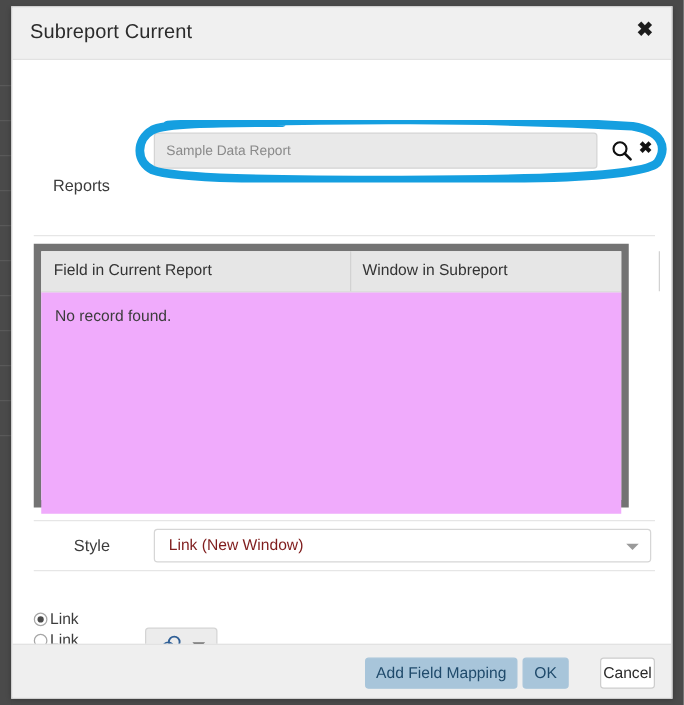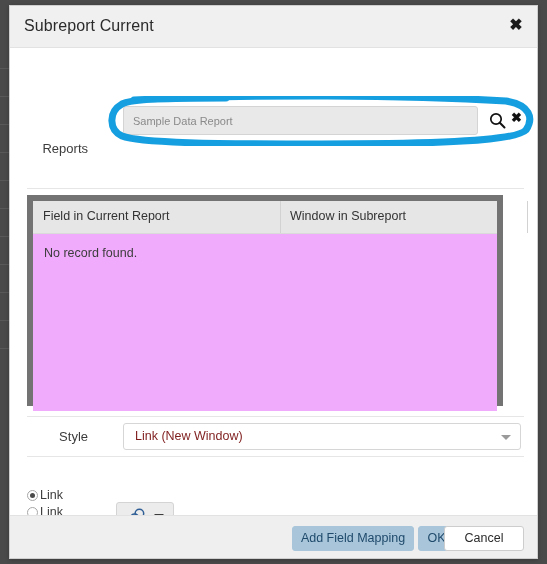--- a/index.html
+++ b/index.html
@@ -351,21 +351,21 @@
     border: 1px solid #a8c5da;
     color: #1f4a6b;
   }
   .btn-default {
     background: #ffffff;
     border: 1px solid #cdcdcd;
     color: #2b2b2b;
   }
   #btn-add-field { right: 123px; width: 122px; }
   #btn-ok        { right: 82px;  width: 37px; }
-  #btn-cancel    { right: 13px;  width: 80px; }
+  #btn-cancel    { right: 13px;  width: 44px; }
 </style>
 </head>
 <body>
 
 <div id="page-behind">
   <div class="ln" style="top:68px"></div>
   <div class="ln" style="top:96px"></div>
   <div class="ln" style="top:124px"></div>
   <div class="ln" style="top:152px"></div>
   <div class="ln" style="top:180px"></div>

